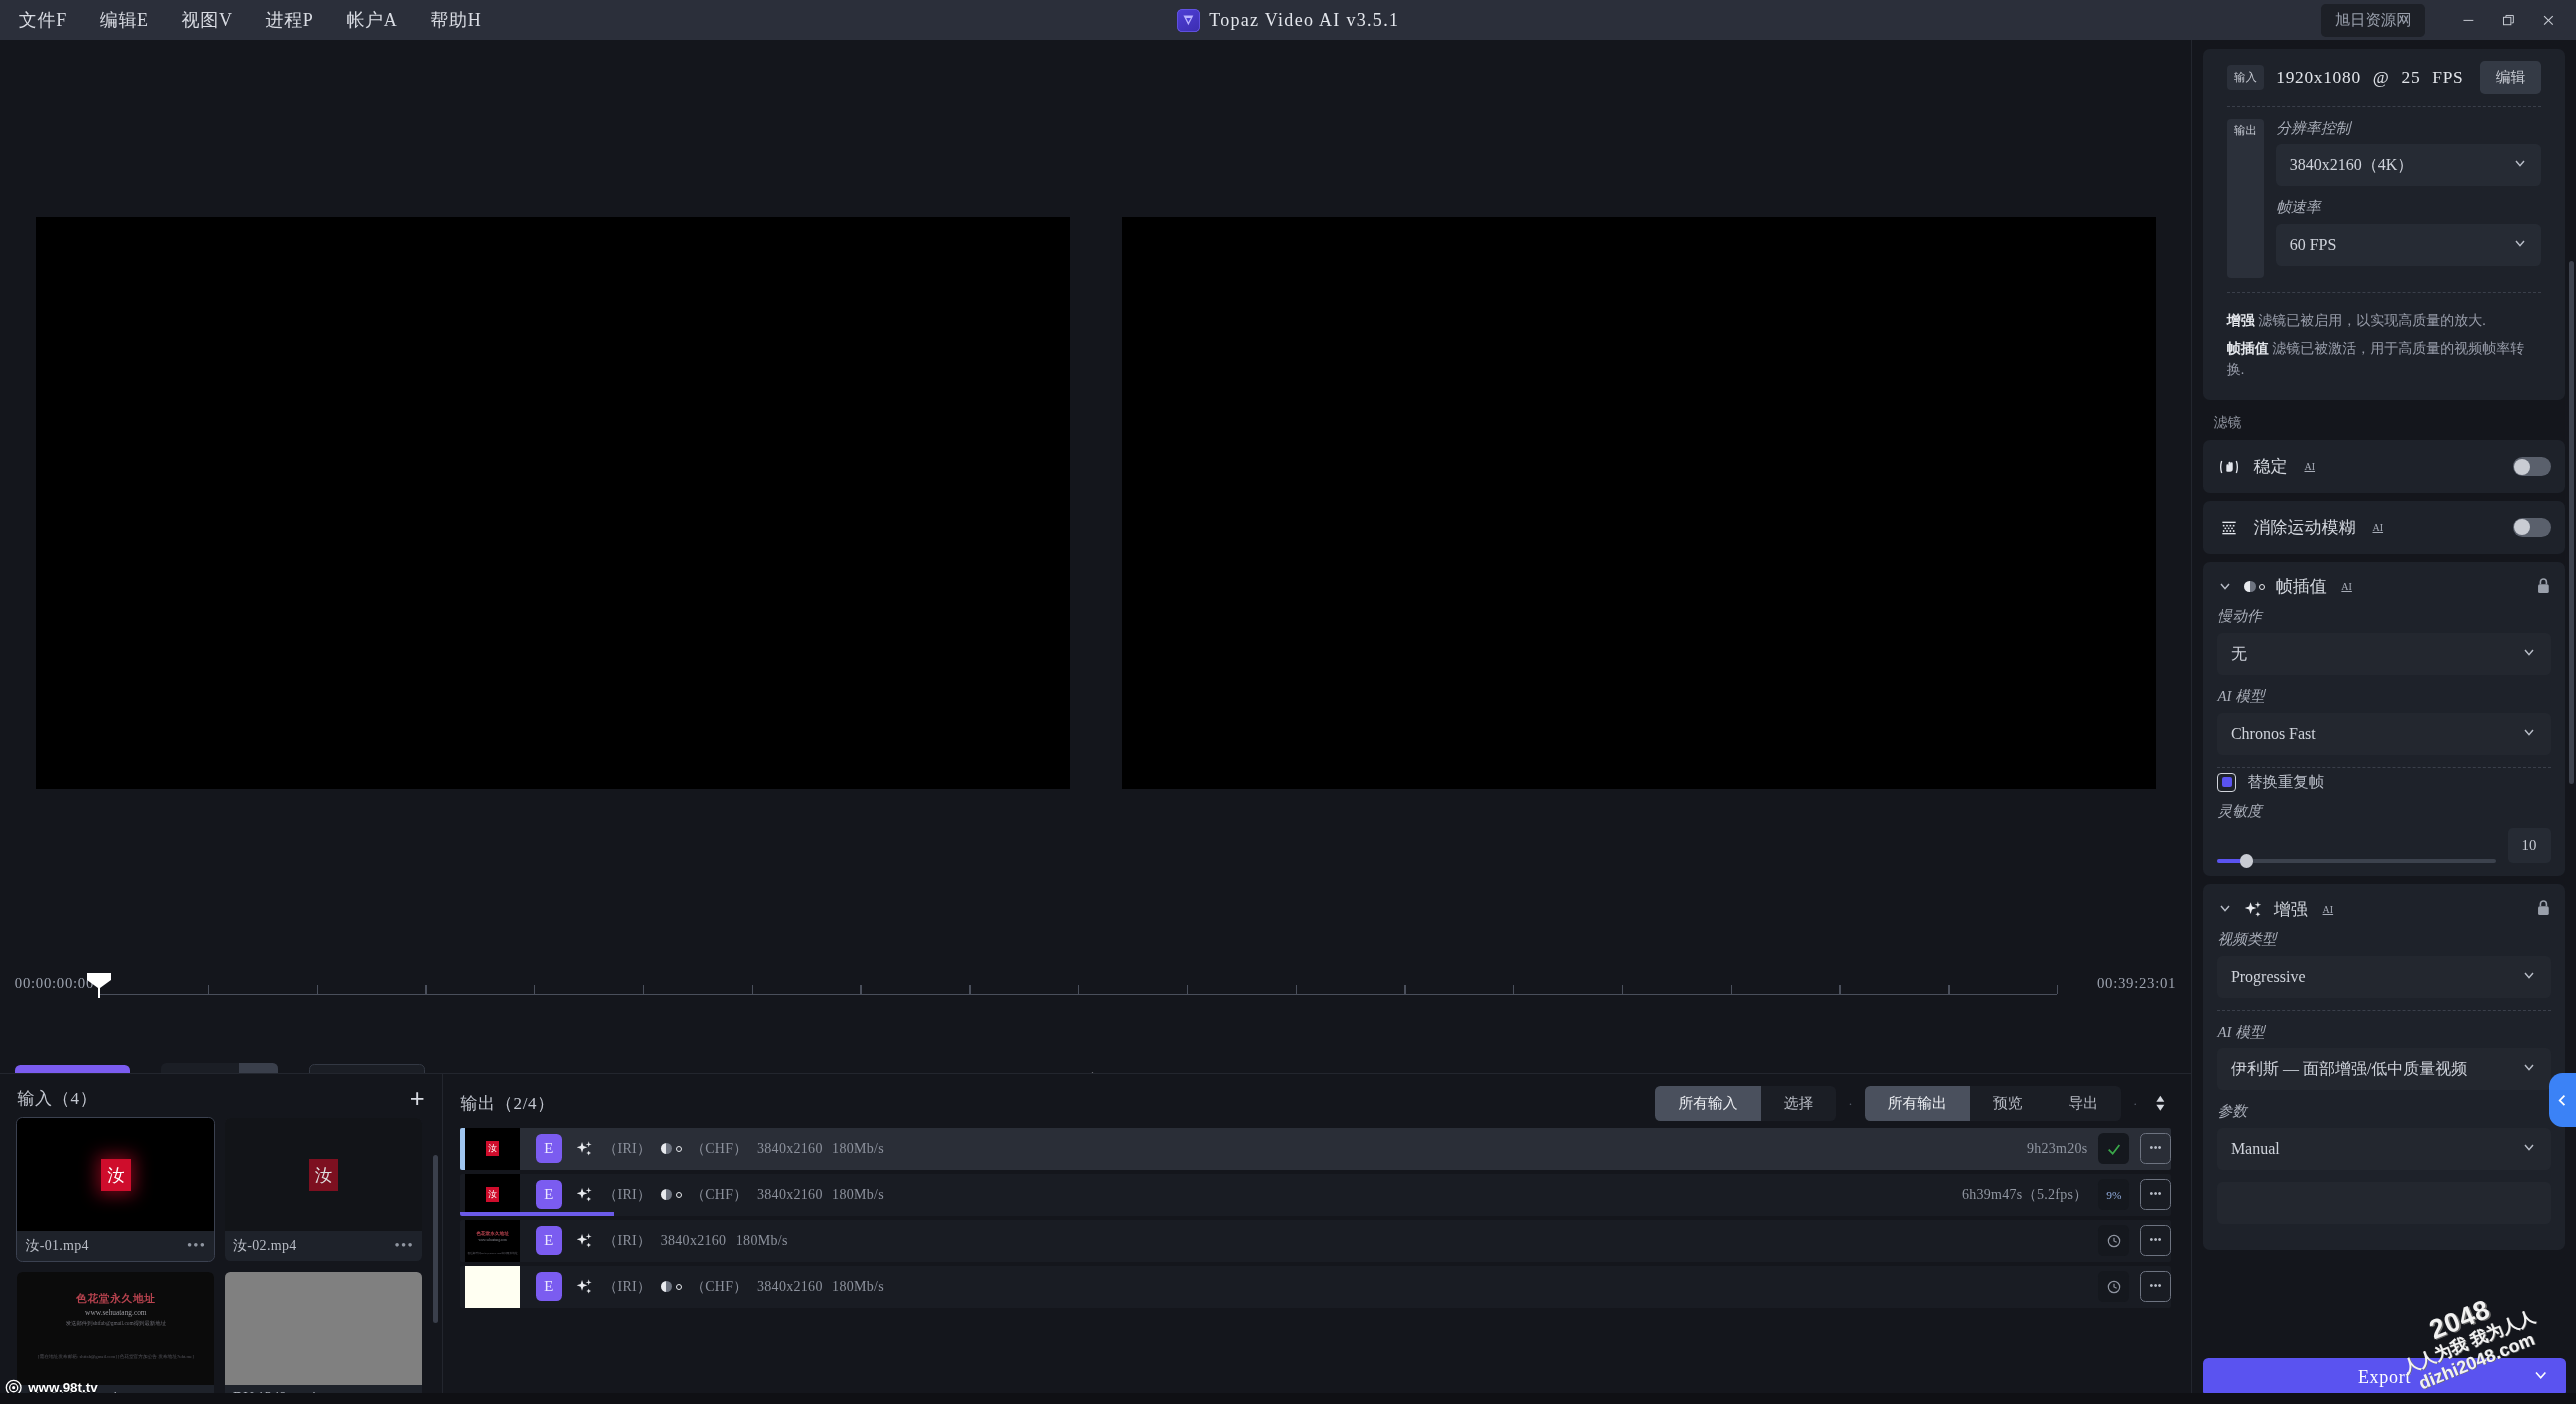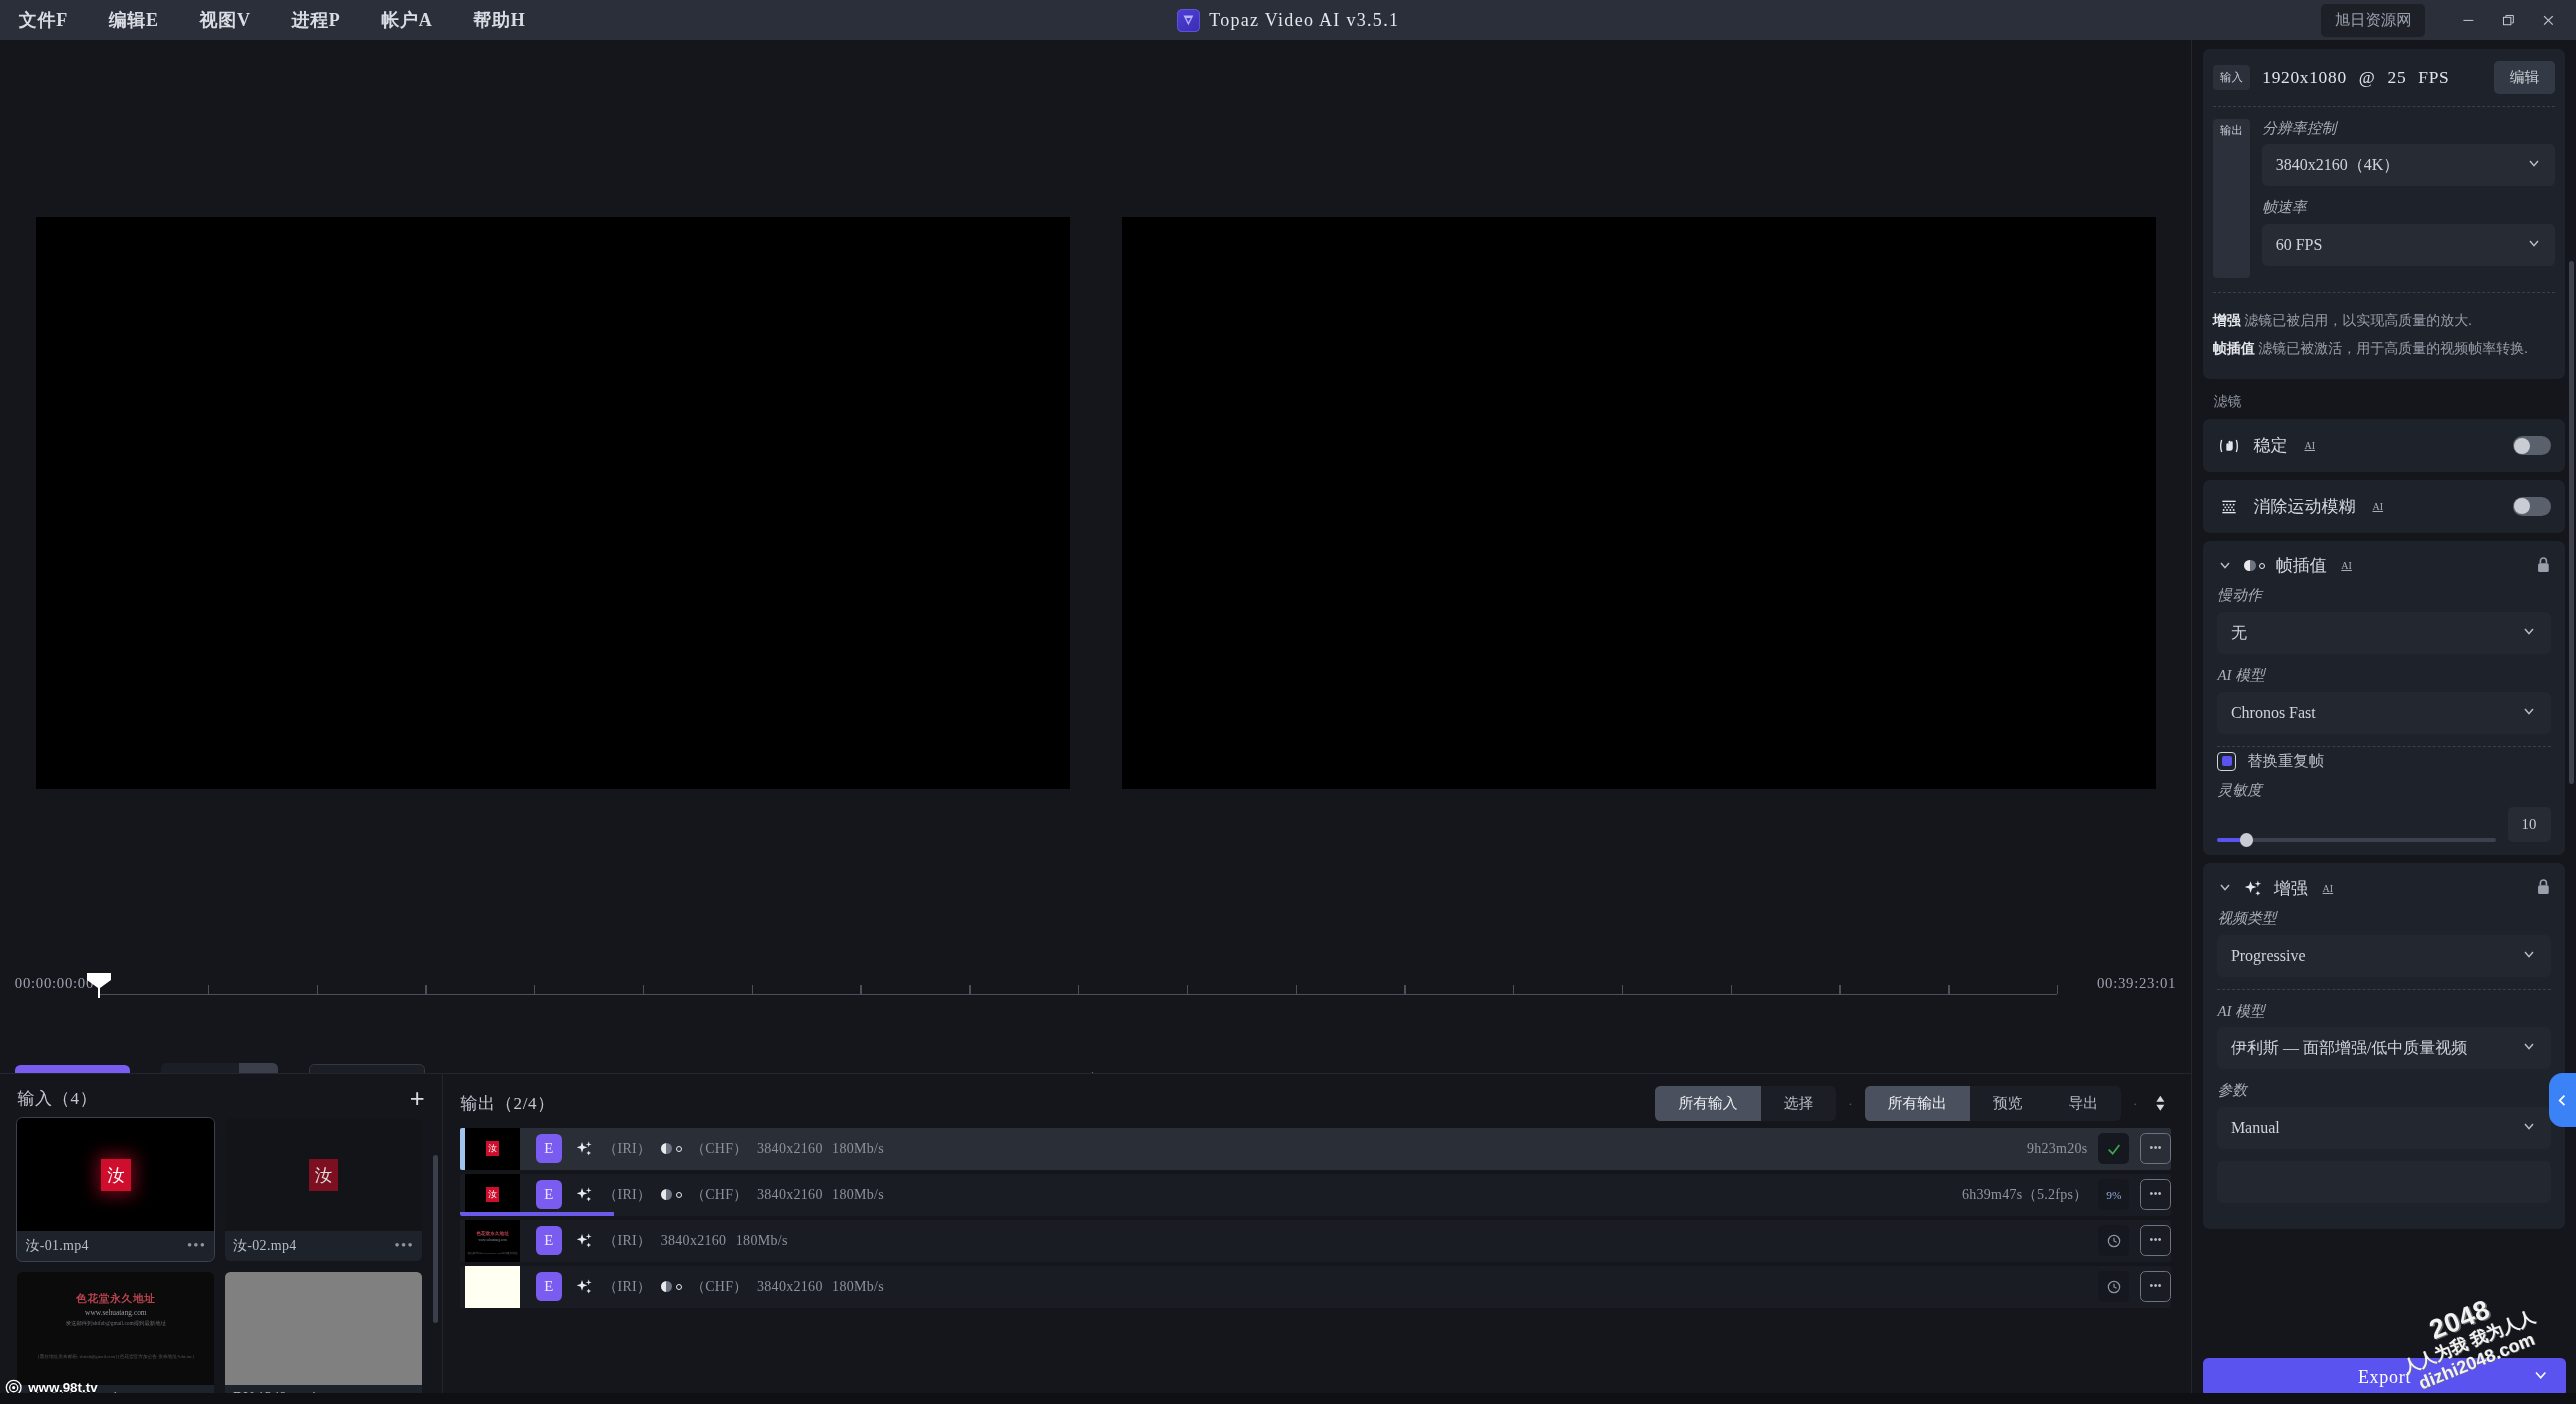--- a/index.html
+++ b/index.html
@@ -11,21 +11,21 @@
     -webkit-font-smoothing:antialiased;
   }
   .app { position:relative; width:2576px; height:1404px; }
 
   
   .titlebar {
     position:absolute; top:0; left:0; width:2576px; height:40px;
     background:#2b2f3a;
     display:flex; align-items:center;
   }
-  .menubar { display:flex; align-items:center; gap:30px; padding-left:13.4px;font-weight:bold; }
+  .menubar { display:flex; align-items:center; gap:22px; padding-left:13.4px; }
   .menu-item {
     font-size:18px; color:#d9dce3; padding:4px 5.4px; border-radius:2.7px;
     letter-spacing:0.7px; white-space:nowrap;
   }
   .title-center {
     position:absolute; left:0; right:0; top:0; height:40px;
     display:flex; align-items:center; justify-content:center; gap:9.4px;
     pointer-events:none;
   }
   .topaz-logo {
@@ -254,21 +254,21 @@
   }
 
   
   .right-panel {
     position:absolute; top:40px; right:0; width:385px; height:1364px;
     background:#14161c; border-left:0.7px solid #23262e;
     overflow:hidden;
   }
   .rp-scrollarea { position:absolute; inset:0 0 54px 0; overflow:hidden; }
   .rp-card {
-    background:#1e222a; border-radius:6.7px; margin:9.4px 10.7px 0 10.7px; padding:0 10px;
+    background:#1e222a; border-radius:6.7px; margin:9.4px 10.7px 0 10.7px; padding:0 24px;
   }
   .io-row { display:flex; align-items:center; gap:12px; padding:12px 0 12px 0; }
   .io-tag {
     background:#2b303a; color:#c6cad3; font-size:11.4px;
     padding:4.7px 7.4px; border-radius:4px; flex:none; white-space:nowrap;
   }
   .io-val { font-size:17.4px; color:#e2e5ea; letter-spacing:0.7px; }
   .edit-btn {
     margin-left:auto; background:#343a45; color:#c8ccd4; font-size:14.8px;
     padding:6.7px 16px; border-radius:4.7px;

